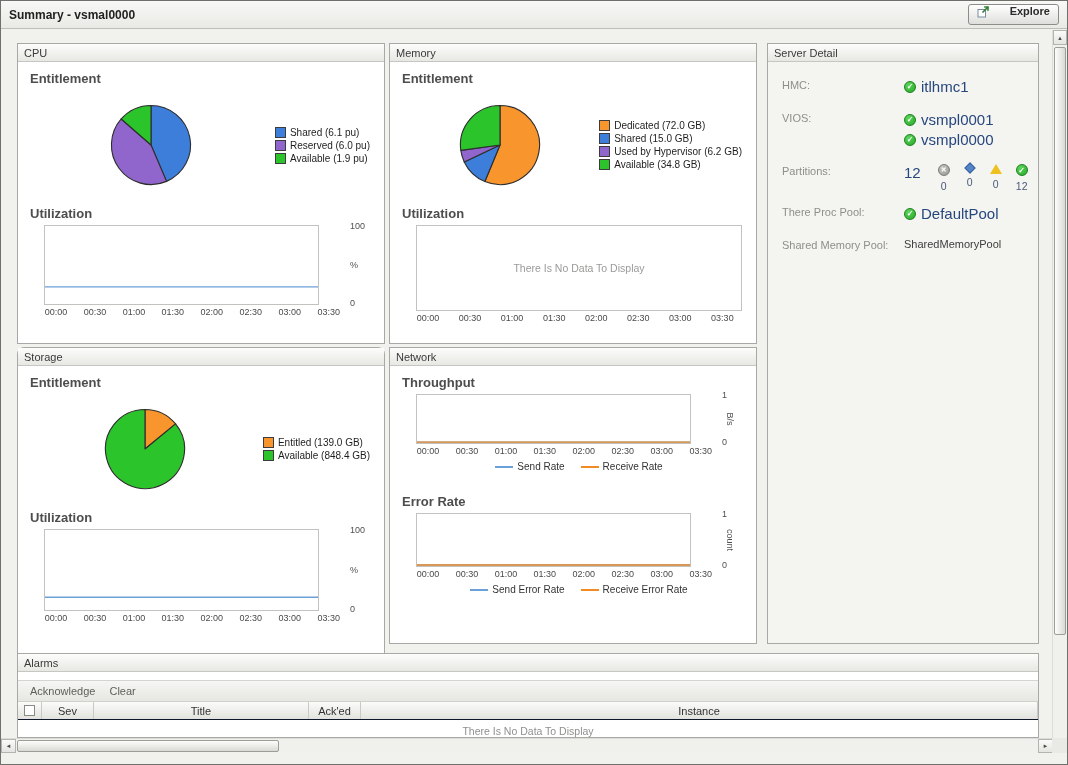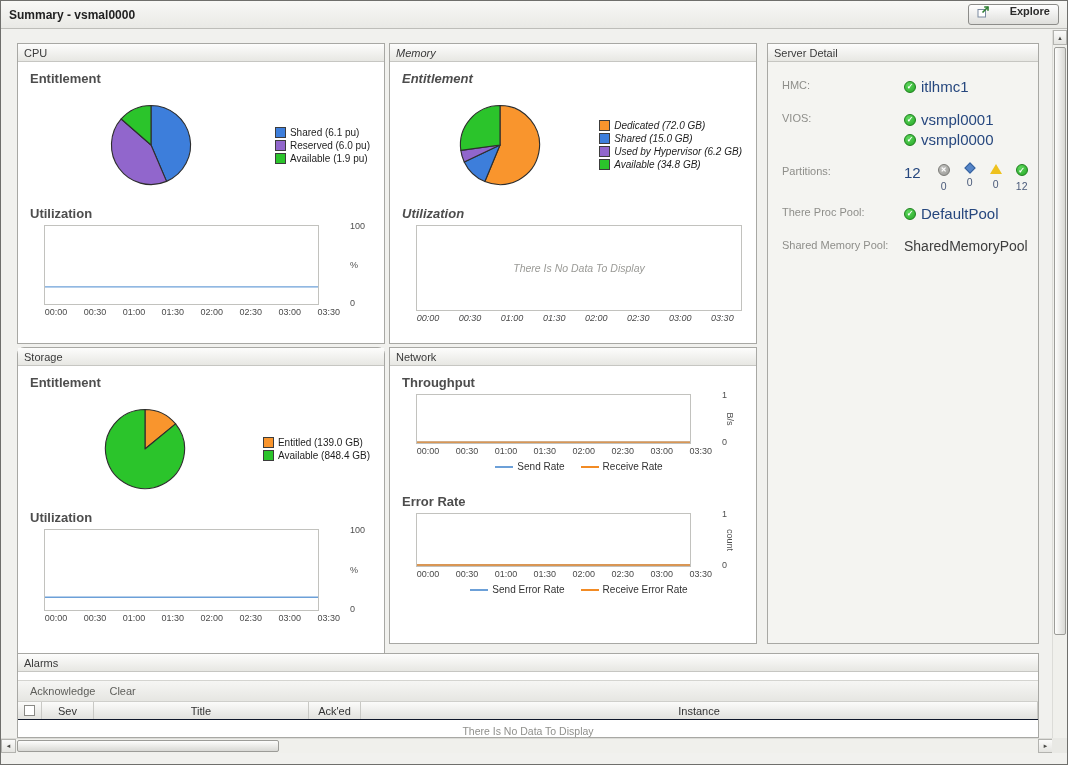--- a/index.html
+++ b/index.html
@@ -15,21 +15,21 @@
            background:linear-gradient(#ffffff,#dededb);border:1px solid #8c8c89;border-radius:3px;
            font-family:inherit;font-size:11px;font-weight:bold;color:#2b2b2b;cursor:pointer;}
   .explore-ic{width:13px;height:13px;}
 
   
   .panel{position:absolute;background:#fff;border:1px solid #a8a8a4;box-sizing:border-box;}
   .phead{height:17px;background:linear-gradient(#fdfdfc,#e7e7e3);border-bottom:1px solid #c6c6c2;
          font-size:11px;color:#3a3a3a;display:flex;align-items:center;padding:0 6px;}
   .pbody{position:relative;padding:4px 10px 0;}
   #p-cpu{left:16px;top:42px;width:368px;height:301px;}
-  #p-memory{left:388px;top:42px;width:368px;height:301px;font-style:italic;}
+  #p-memory{left:388px;top:42px;width:368px;height:301px;}
   #p-server{left:766px;top:42px;width:272px;height:601px;background:#f4f4f1;}
   #p-storage{left:16px;top:346px;width:368px;height:338px;border-radius:7px;}
   #p-network{left:388px;top:346px;width:368px;height:297px;}
   #p-alarms{left:16px;top:652px;width:1022px;height:85px;overflow:hidden;}
 
   .section{font-size:13px;font-weight:bold;color:#4d4d4d;margin:5px 0 3px 2px;}
   .section.mt{margin-top:22px;}
 
   
   .pie-row{display:flex;align-items:center;height:112px;}
@@ -56,21 +56,21 @@
   .lc-legend .li{display:flex;align-items:center;}
   .lc-legend .ln{width:18px;height:2px;margin-right:4px;}
 
   
   .sd-body{padding:16px 8px 0 14px;}
   .sd-row{display:flex;margin-bottom:13px;}
   .sd-label{width:122px;flex:none;font-size:11px;color:#8e8e8a;padding-top:1px;}
   .sd-value{flex:1;}
   .sd-line{display:flex;align-items:center;margin-bottom:3px;}
   .sd-link{font-size:15px;color:#26477e;cursor:pointer;}
-  .sd-plain{font-size:14px;color:#3d3d3d;}
+  .sd-plain{font-size:11px;color:#3d3d3d;}
   .st-icon{margin-right:5px;}
   .st-ok{display:inline-flex;width:12px;height:12px;border-radius:50%;box-sizing:border-box;flex:none;
          background:radial-gradient(circle at 35% 30%,#5cd65c,#27a827);border:1px solid #1d801d;
          color:#fff;font-size:8px;font-weight:bold;align-items:center;justify-content:center;}
   .st-offline{display:inline-flex;width:12px;height:12px;border-radius:50%;box-sizing:border-box;flex:none;
          background:radial-gradient(circle at 35% 30%,#c6c6c4,#969692);border:1px solid #7a7a76;
          color:#fff;font-size:7px;font-weight:bold;align-items:center;justify-content:center;}
   .st-unknown{display:inline-block;width:8px;height:8px;background:#5585c8;border:1px solid #35609c;
          transform:rotate(45deg);margin:2px;flex:none;box-sizing:border-box;}
   .st-warning{display:inline-block;width:0;height:0;border-left:6px solid transparent;

